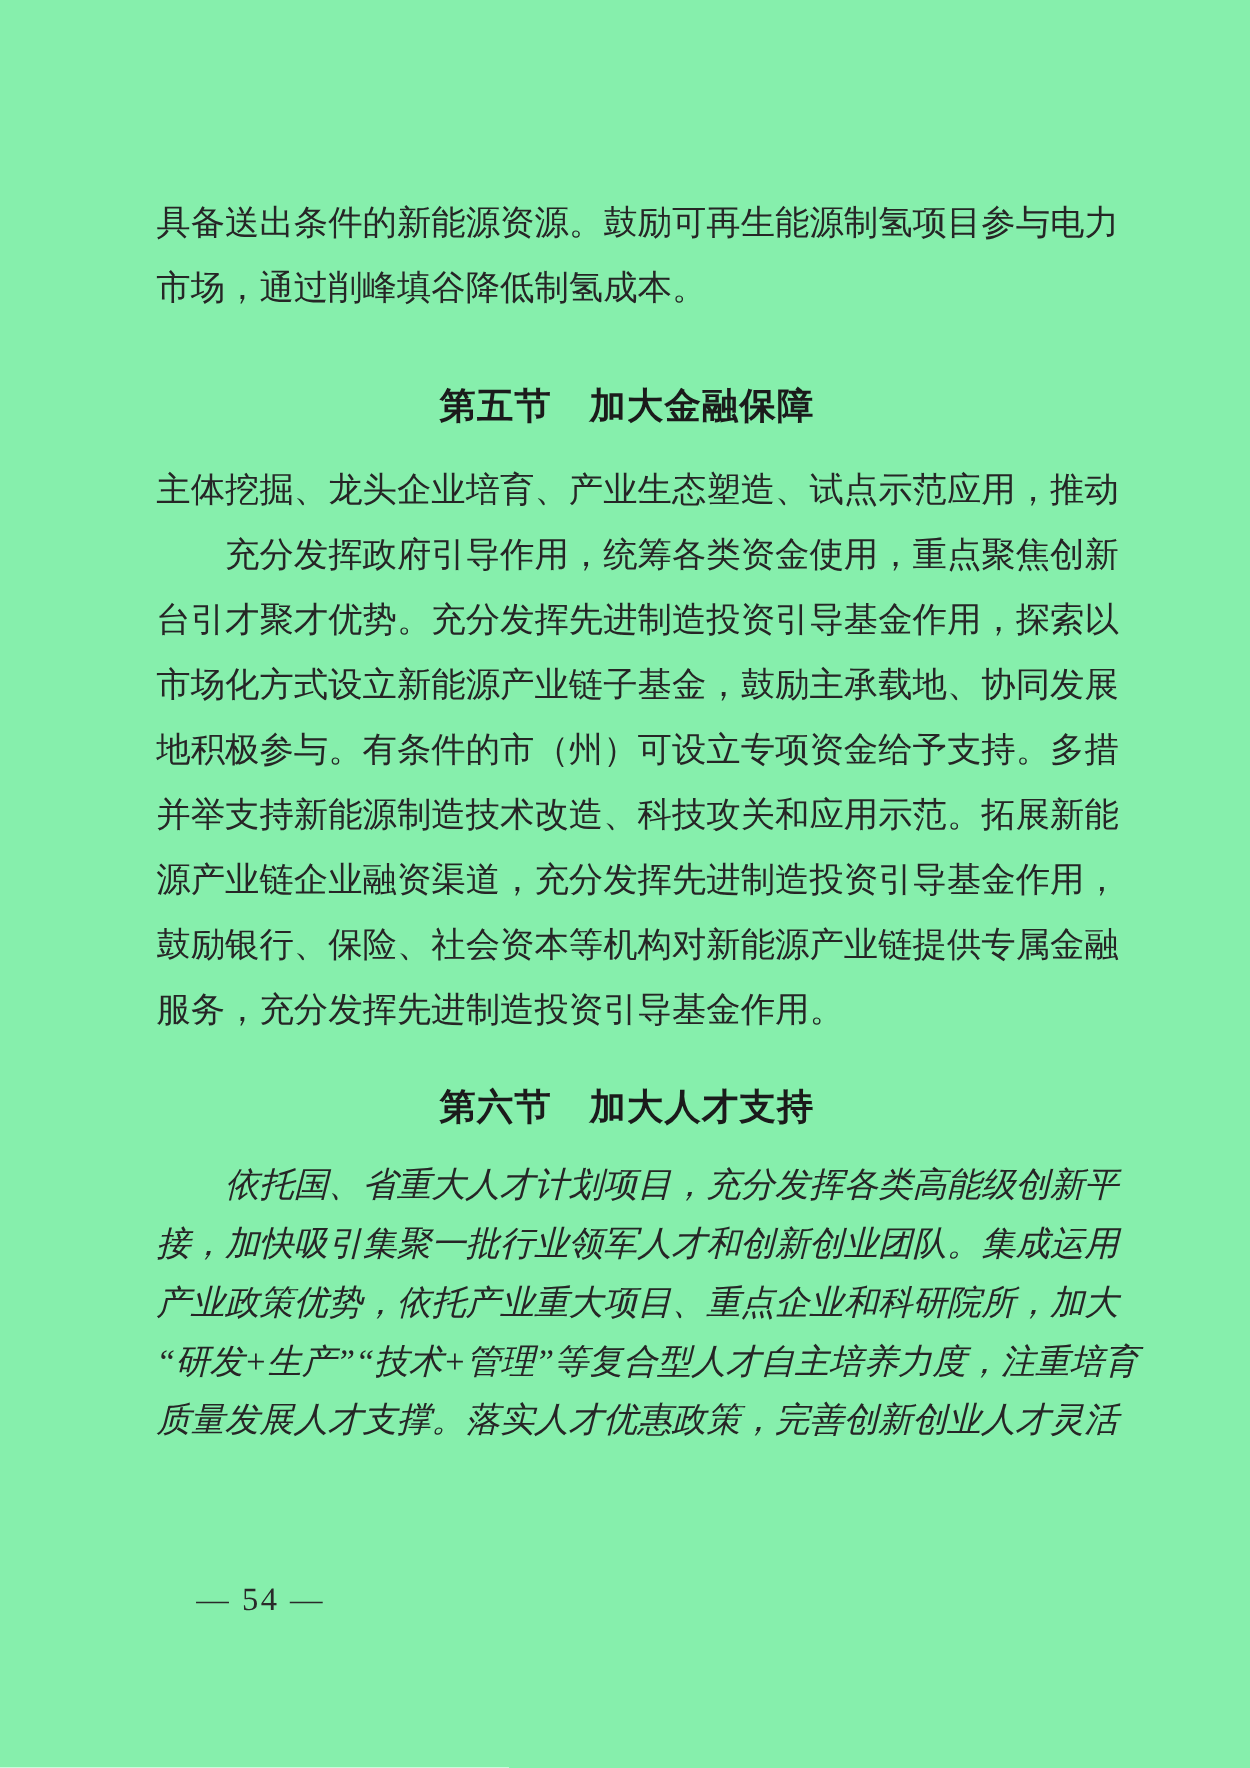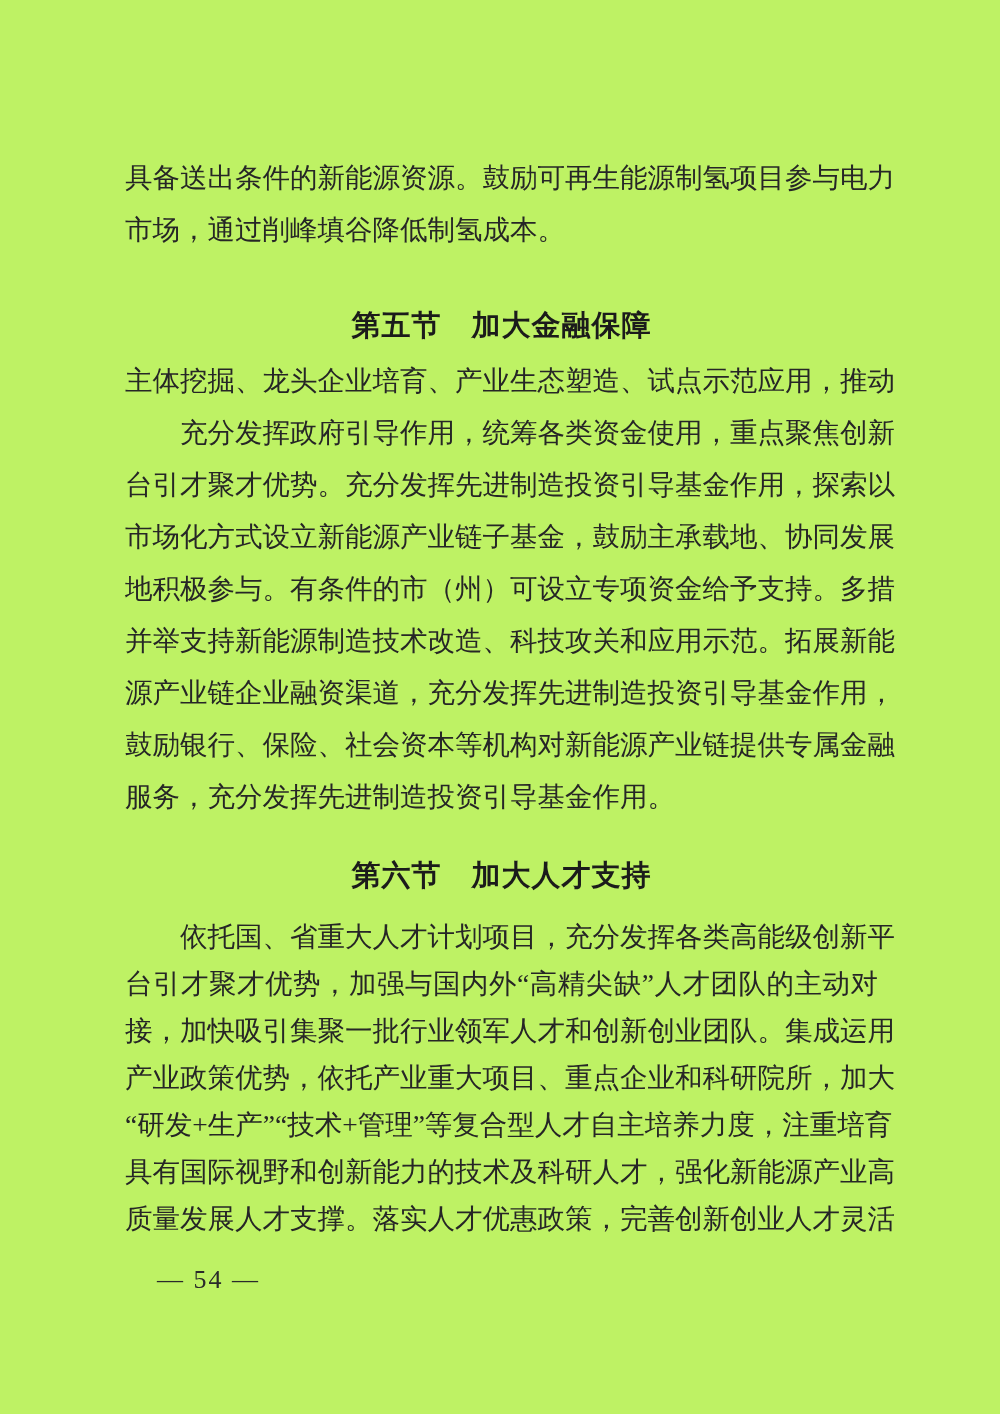--- a/index.html
+++ b/index.html
@@ -4,21 +4,21 @@
 <style>
   html, body {
     margin: 0;
     padding: 0;
     background: #ffffff;
   }
   .page {
     position: relative;
     width: 1000px;
     height: 1414px;
-    background: #bef264;
+    background: #86efac;
     overflow: hidden;
     font-family: "Liberation Serif", "DejaVu Serif", serif;
     color: #262626;
   }
   .content {
     position: absolute;
     left: 125px;
     top: 152px;
     width: 753px;
   }
@@ -36,35 +36,36 @@
     color: #262626;
   }
   .line.lastline {
     text-align-last: left;
   }
   .line.indent {
     text-indent: 2em;
   }
   .para-tight .line {
     line-height: 47px;
+    font-style: italic;
   }
   .heading {
     display: block;
     margin: 0;
     text-align: center;
     font-family: "Liberation Sans", "DejaVu Sans", sans-serif;
     font-weight: 700;
     font-size: 29px;
     line-height: 40px;
     color: #1b1b1b;
     letter-spacing: 1px;
   }
   .heading-1 {
     margin-top: 49px;
-    margin-bottom: 10px;
+    margin-bottom: 21px;
   }
   .heading-2 {
     margin-top: 32px;
     margin-bottom: 18px;
   }
   .footer {
     position: absolute;
     left: 157px;
     top: 1263px;
     font-size: 26px;
@@ -97,24 +98,22 @@
       <span class="line">并举支持新能源制造技术改造、科技攻关和应用示范。拓展新能</span>
       <span class="line">源产业链企业融资渠道，充分发挥先进制造投资引导基金作用，</span>
       <span class="line">鼓励银行、保险、社会资本等机构对新能源产业链提供专属金融</span>
       <span class="line lastline">服务，充分发挥先进制造投资引导基金作用。</span>
     </div>
 
     <h2 class="heading heading-2">第六节　加大人才支持</h2>
 
     <div class="para para-tight">
       <span class="line indent">依托国、省重大人才计划项目，充分发挥各类高能级创新平</span>
-      <span class="line">台引才聚才优势，加强与国内外“高精尖缺”人才团队的主动对</span>
       <span class="line">接，加快吸引集聚一批行业领军人才和创新创业团队。集成运用</span>
       <span class="line">产业政策优势，依托产业重大项目、重点企业和科研院所，加大</span>
       <span class="line">“研发+生产”“技术+管理”等复合型人才自主培养力度，注重培育</span>
-      <span class="line">具有国际视野和创新能力的技术及科研人才，强化新能源产业高</span>
       <span class="line">质量发展人才支撑。落实人才优惠政策，完善创新创业人才灵活</span>
     </div>
 
   </div>
 
   <div class="footer">— 54 —</div>
 </div>
 
 </body></html>

